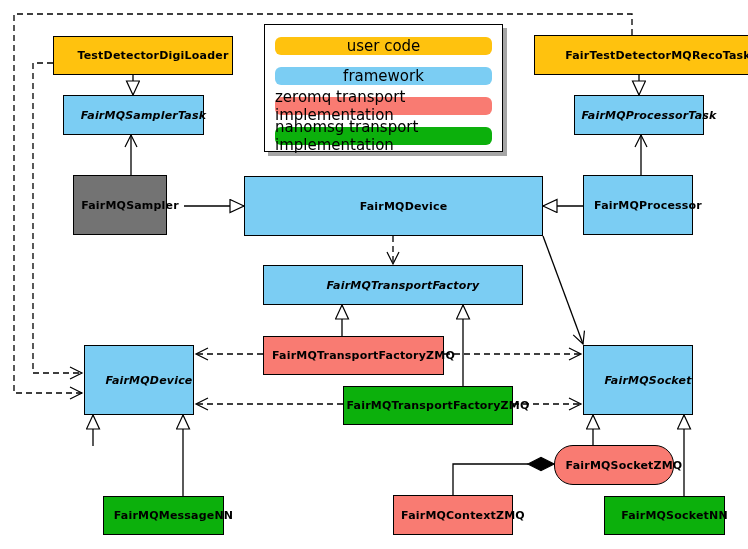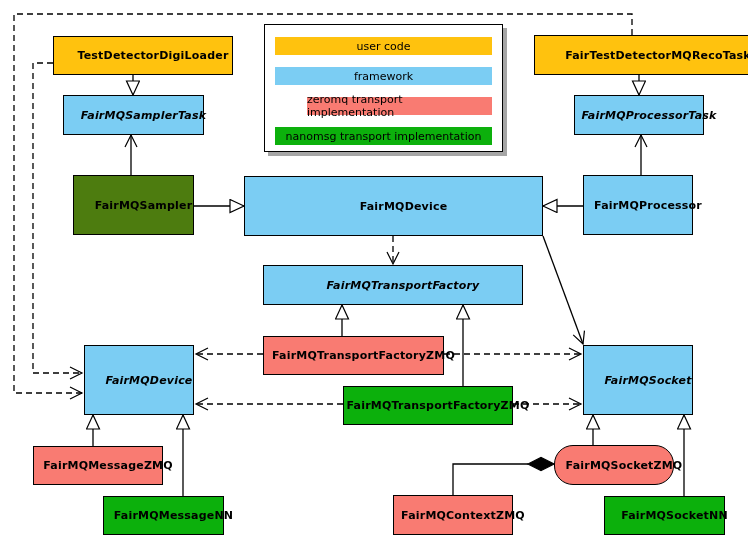--- a/index.html
+++ b/index.html
@@ -16,21 +16,21 @@
   }
   .abstract{font-style:italic;}
   .legend{
     position:absolute;left:264px;top:24px;width:239px;height:128px;
     box-sizing:border-box;background:#fff;border:1.5px solid #000;
     box-shadow:4px 4px 0 #a6a6a6;
     display:flex;flex-direction:column;gap:12px;padding:12px 10px 0 10px;
   }
   .legend-row{
     height:18px;flex:0 0 18px;display:flex;align-items:center;justify-content:center;
-    font-size:11px;color:#000;
+    font-size:15px;color:#000;border-radius:6px;
   }
 </style>
 </head>
 <body>
 
 <div class="canvas">
 
   <svg class="wires" viewBox="0 0 748 549">
     <defs>
       <marker id="mTri" markerUnits="userSpaceOnUse" markerWidth="17" markerHeight="16" refX="15" refY="7" orient="auto">
@@ -69,49 +69,48 @@
       </g>
 
       <path d="M453,495 L453,464 L528,464"></path>
       <polygon points="528,464 541,457.5 554,464 541,470.5" fill="#000000" stroke="#000000"></polygon>
     </g>
   </svg>
 
   <div class="legend">
     <div class="legend-row" style="background-color: rgb(255, 194, 14);">user code</div>
     <div class="legend-row" style="background-color: rgb(123, 205, 243);">framework</div>
-    <div class="legend-row" style="background-color: rgb(249, 123, 114); margin-left: 32px;">zeromq transport implementation</div>
+    <div class="legend-row" style="background-color: rgb(249, 123, 114);">zeromq transport implementation</div>
     <div class="legend-row" style="background-color: rgb(12, 176, 12);">nanomsg transport implementation</div>
   </div>
 
   <div class="node" style="left: 53px; top: 36px; width: 180px; height: 39px; background-color: rgb(255, 194, 14);">TestDetectorDigiLoader</div>
 
   <div class="node" style="left: 534px; top: 35px; width: 228px; height: 40px; background-color: rgb(255, 194, 14);">FairTestDetectorMQRecoTask</div>
 
   <div class="node abstract" style="left: 63px; top: 95px; width: 141px; height: 40px; background-color: rgb(123, 205, 243);">FairMQSamplerTask</div>
 
   <div class="node abstract" style="left: 574px; top: 95px; width: 130px; height: 40px; background-color: rgb(123, 205, 243);">FairMQProcessorTask</div>
 
-  <div class="node" style="left: 73px; top: 175px; width: 121px; height: 60px; background-color: #4d7c0f;">FairMQSampler</div>
+  <div class="node" style="left: 73px; top: 175px; width: 94px; height: 60px; background-color: #737373;">FairMQSampler</div>
 
   <div class="node" style="left: 244px; top: 176px; width: 299px; height: 60px; background-color: rgb(123, 205, 243);">FairMQDevice</div>
 
   <div class="node" style="left: 583px; top: 175px; width: 110px; height: 60px; background-color: rgb(123, 205, 243);">FairMQProcessor</div>
 
   <div class="node abstract" style="left: 263px; top: 265px; width: 260px; height: 40px; background-color: rgb(123, 205, 243);">FairMQTransportFactory</div>
 
   <div class="node" style="left: 263px; top: 336px; width: 181px; height: 39px; background-color: rgb(249, 123, 114);">FairMQTransportFactoryZMQ</div>
 
   <div class="node" style="left: 343px; top: 386px; width: 170px; height: 39px; background-color: rgb(12, 176, 12);">FairMQTransportFactoryZMQ</div>
 
   <div class="node abstract" style="left: 84px; top: 345px; width: 110px; height: 70px; background-color: rgb(123, 205, 243);">FairMQDevice</div>
 
   <div class="node abstract" style="left: 583px; top: 345px; width: 110px; height: 70px; background-color: rgb(123, 205, 243);">FairMQSocket</div>
 
-  <div class="node" style="left: 33px; top: 446px; width: 130px; height: 39px; background-color: rgb(249, 123, 114);">FairMQMessageZMQ</div>
 
   <div class="node" style="left: 103px; top: 496px; width: 121px; height: 39px; background-color: rgb(12, 176, 12);">FairMQMessageNN</div>
 
   <div class="node" style="left: 554px; top: 445px; width: 120px; height: 40px; background-color: rgb(249, 123, 114); border-radius: 19px;">FairMQSocketZMQ</div>
 
   <div class="node" style="left: 604px; top: 496px; width: 121px; height: 39px; background-color: rgb(12, 176, 12);">FairMQSocketNN</div>
 
   <div class="node" style="left: 393px; top: 495px; width: 120px; height: 40px; background-color: rgb(249, 123, 114);">FairMQContextZMQ</div>
 
 </div>

